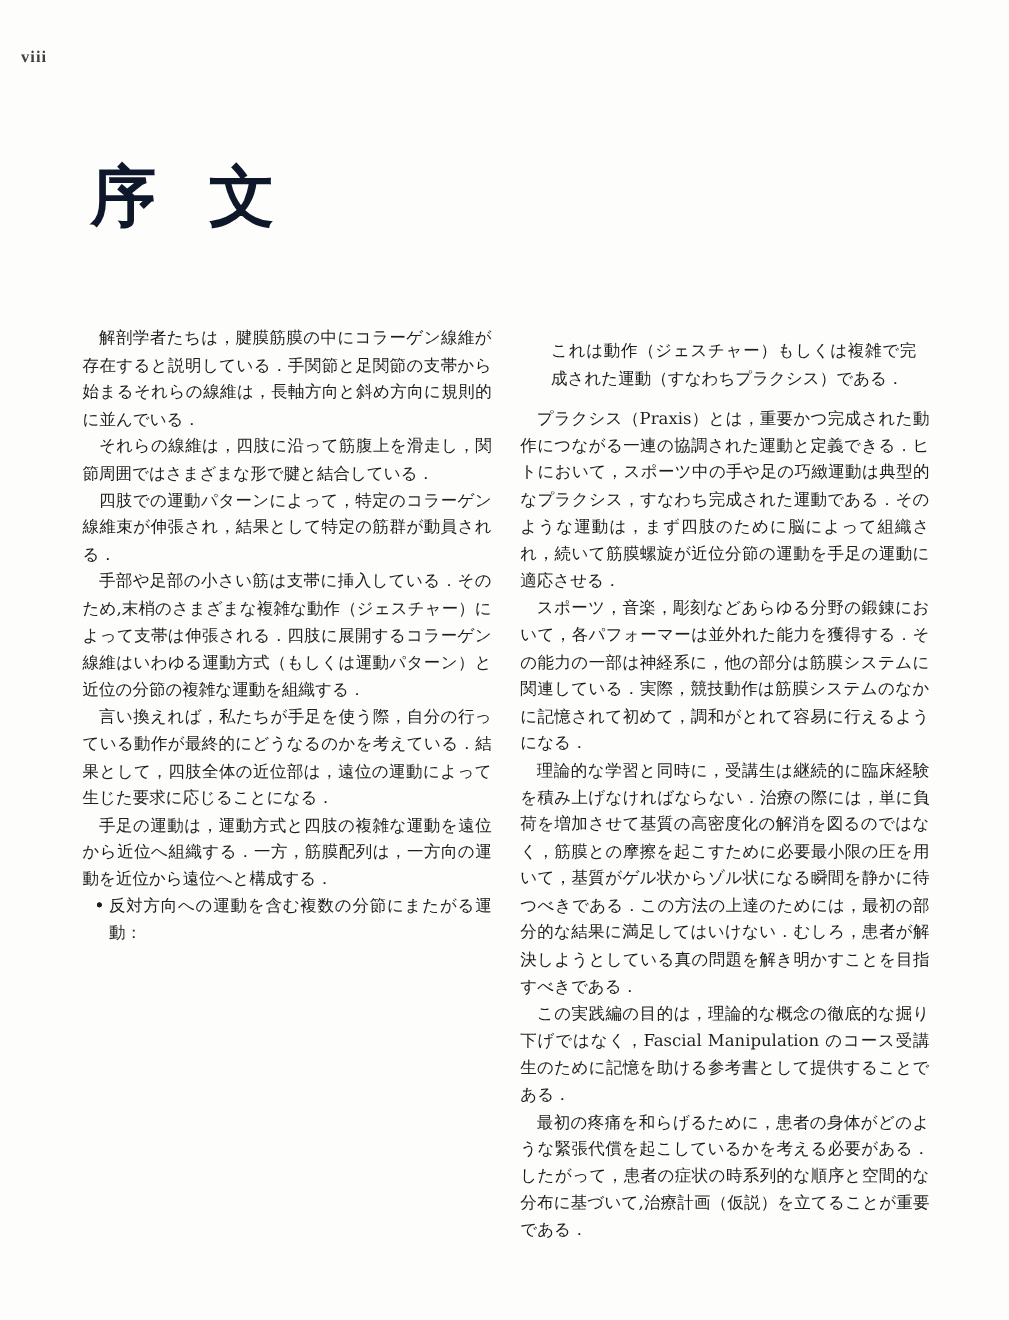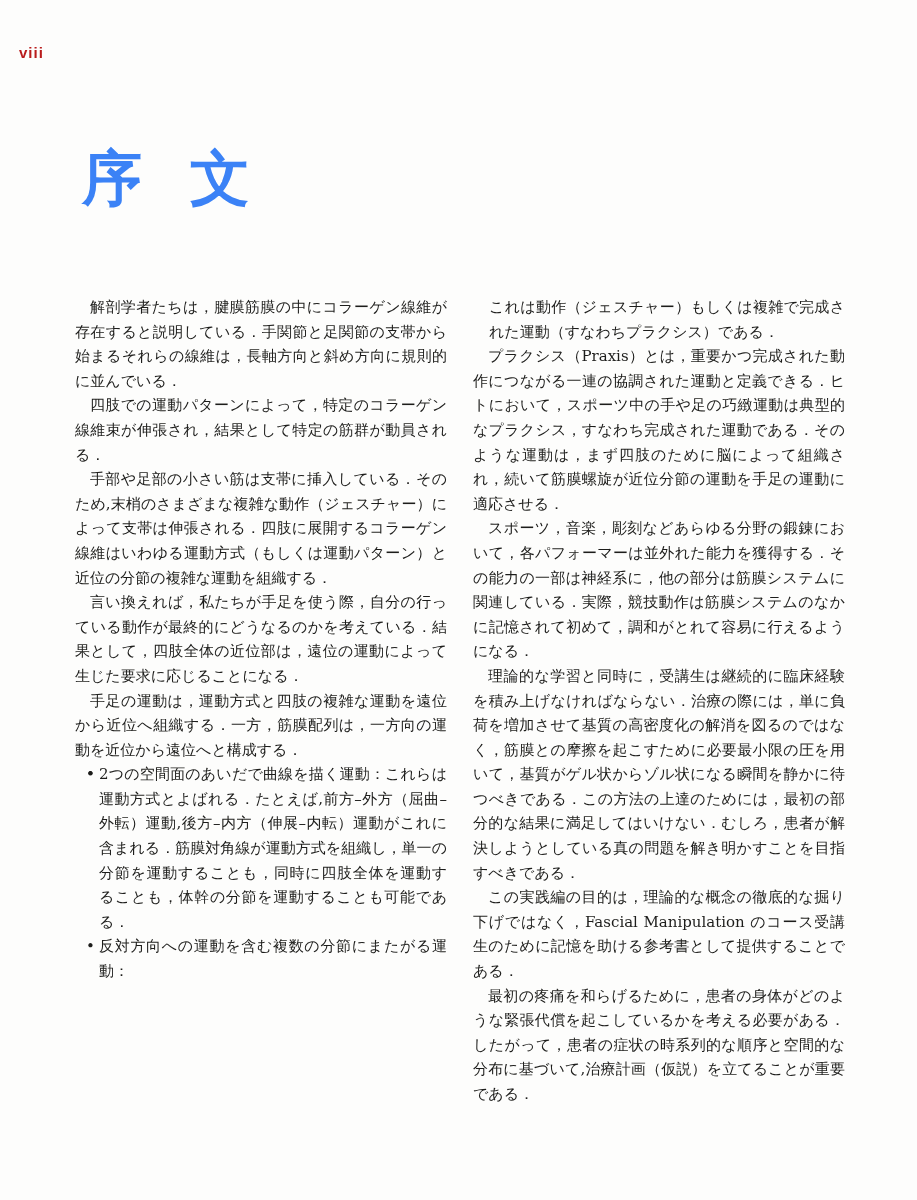--- a/index.html
+++ b/index.html
@@ -9,36 +9,36 @@
     position: relative;
     background: #fdfdfc;
     color: #1d1d1b;
     font-family: "DejaVu Serif", "Liberation Serif", serif;
     overflow: hidden;
   }
   .folio {
     position: absolute;
     left: 19px;
     top: 44px;
-    font-family: Liberation Sans, sans-serif;
+    font-family: Liberation Serif, serif;
     font-weight: bold;
     font-size: 15px;
     letter-spacing: 1px;
-    color: #b91c1c;
+    color: #404040;
   }
   .title {
     position: absolute;
     left: 82px;
     top: 106px;
     font-family: "Liberation Sans", sans-serif;
     font-weight: bold;
     font-size: 60px;
     line-height: 1.1;
     letter-spacing: -6px;
-    color: #3b82f6;
+    color: #0f172a;
     white-space: nowrap;
   }
   .columns {
     position: absolute;
     left: 75px;
     top: 295px;
     width: 771px;
     display: flex;
     gap: 26px;
   }
@@ -58,42 +58,43 @@
     position: relative;
     padding-left: 24px;
     text-indent: 0;
   }
   .bullet-marker {
     position: absolute;
     left: 11px;
     top: 0;
   }
   .continuation {
-    margin: 0;
+    margin: 12px;
     padding-left: 16px;
     text-indent: 0;
   }
 </style>
 </head>
 <body>
 
 <div class="folio">viii</div>
 
 <h1 class="title">序　文</h1>
 
 <div class="columns">
 
   <div class="column">
     <p class="para">解剖学者たちは，腱膜筋膜の中にコラーゲン線維が存在すると説明している．手関節と足関節の支帯から始まるそれらの線維は，長軸方向と斜め方向に規則的に並んでいる．</p>
+    <p class="para">それらの線維は，四肢に沿って筋腹上を滑走し，関節周囲ではさまざまな形で腱と結合している．</p>
     <p class="para">四肢での運動パターンによって，特定のコラーゲン線維束が伸張され，結果として特定の筋群が動員される．</p>
     <p class="para">手部や足部の小さい筋は支帯に挿入している．そのため,末梢のさまざまな複雑な動作（ジェスチャー）によって支帯は伸張される．四肢に展開するコラーゲン線維はいわゆる運動方式（もしくは運動パターン）と近位の分節の複雑な運動を組織する．</p>
     <p class="para">言い換えれば，私たちが手足を使う際，自分の行っている動作が最終的にどうなるのかを考えている．結果として，四肢全体の近位部は，遠位の運動によって生じた要求に応じることになる．</p>
     <p class="para">手足の運動は，運動方式と四肢の複雑な運動を遠位から近位へ組織する．一方，筋膜配列は，一方向の運動を近位から遠位へと構成する．</p>
     <p class="bullet"><span class="bullet-marker">•</span></p>
-    <p class="bullet"><span class="bullet-marker">•</span><span>2つの空間面のあいだで曲線を描く運動：これらは運動方式とよばれる．たとえば,前方–外方（屈曲–外転）運動,後方–内方（伸展–内転）運動がこれに含まれる．筋膜対角線が運動方式を組織し，単一の分節を運動することも，同時に四肢全体を運動することも，体幹の分節を運動することも可能である．</span></p>
+    <p class="bullet"><span class="bullet-marker">•</span></p>
     <p class="bullet"><span class="bullet-marker">•</span><span>反対方向への運動を含む複数の分節にまたがる運動：</span></p>
   </div>
 
   <div class="column">
     <p class="continuation">これは動作（ジェスチャー）もしくは複雑で完成された運動（すなわちプラクシス）である．</p>
     <p class="para">プラクシス（Praxis）とは，重要かつ完成された動作につながる一連の協調された運動と定義できる．ヒトにおいて，スポーツ中の手や足の巧緻運動は典型的なプラクシス，すなわち完成された運動である．そのような運動は，まず四肢のために脳によって組織され，続いて筋膜螺旋が近位分節の運動を手足の運動に適応させる．</p>
     <p class="para">スポーツ，音楽，彫刻などあらゆる分野の鍛錬において，各パフォーマーは並外れた能力を獲得する．その能力の一部は神経系に，他の部分は筋膜システムに関連している．実際，競技動作は筋膜システムのなかに記憶されて初めて，調和がとれて容易に行えるようになる．</p>
     <p class="para">理論的な学習と同時に，受講生は継続的に臨床経験を積み上げなければならない．治療の際には，単に負荷を増加させて基質の高密度化の解消を図るのではなく，筋膜との摩擦を起こすために必要最小限の圧を用いて，基質がゲル状からゾル状になる瞬間を静かに待つべきである．この方法の上達のためには，最初の部分的な結果に満足してはいけない．むしろ，患者が解決しようとしている真の問題を解き明かすことを目指すべきである．</p>
     <p class="para">この実践編の目的は，理論的な概念の徹底的な掘り下げではなく，Fascial Manipulation のコース受講生のために記憶を助ける参考書として提供することである．</p>
     <p class="para">最初の疼痛を和らげるために，患者の身体がどのような緊張代償を起こしているかを考える必要がある．したがって，患者の症状の時系列的な順序と空間的な分布に基づいて,治療計画（仮説）を立てることが重要である．</p>

